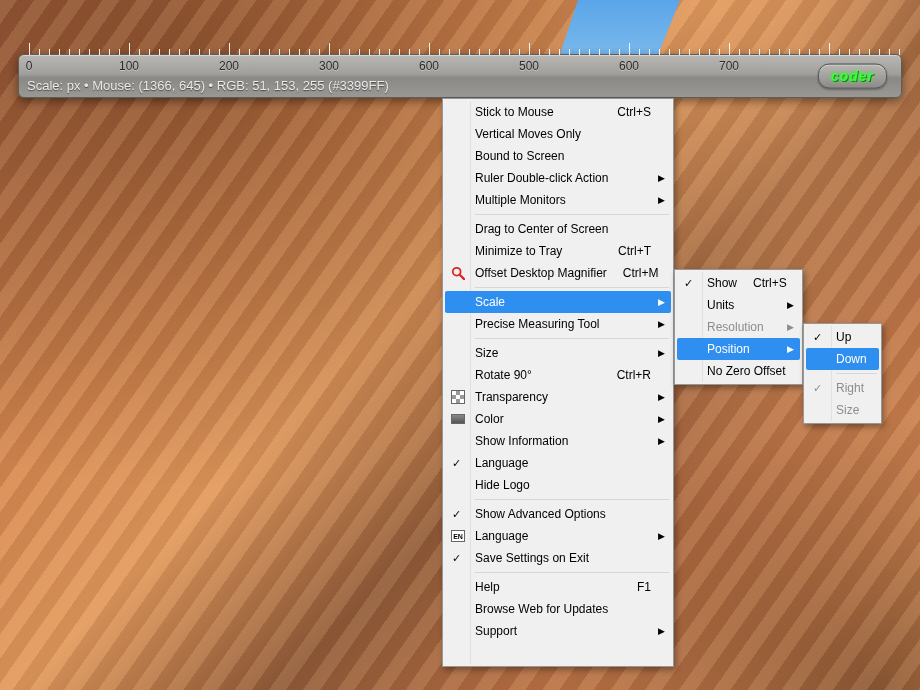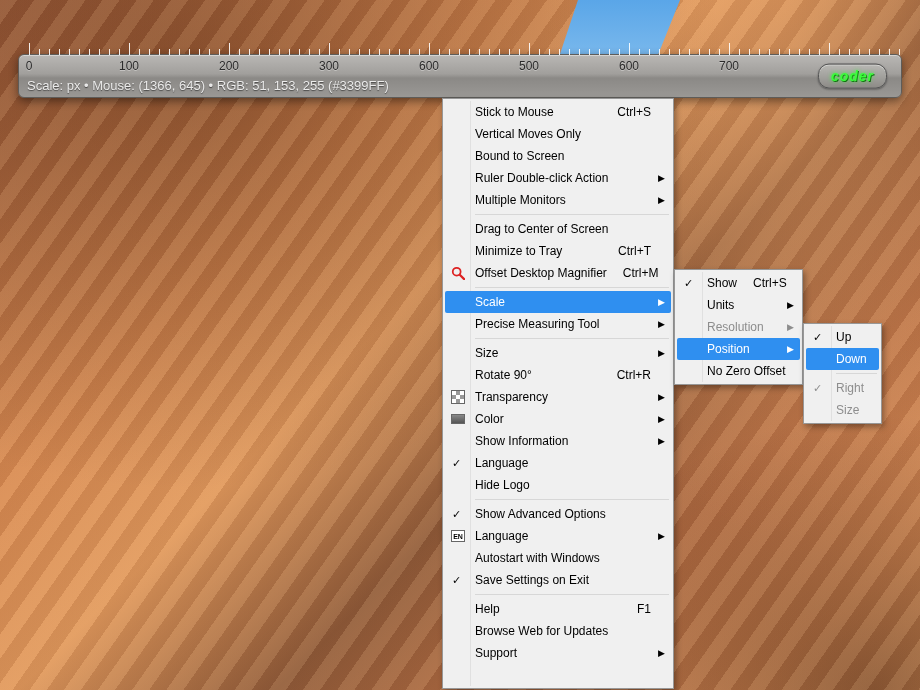--- a/index.html
+++ b/index.html
@@ -346,23 +346,20 @@
       <span class="label">Show Advanced Options</span>
     </div>
     <div class="menu-item">
       <span class="ico">
         <div class="ico-lang">EN</div>
       </span>
       <span class="label">Language</span>
       <span class="arrow">▶</span>
     </div>
     <div class="menu-item">
-      <span class="label">Autostart with Windows</span>
-    </div>
-    <div class="menu-item">
       <span class="check">✓</span>
       <span class="label">Save Settings on Exit</span>
     </div>
     <div class="menu-sep"></div>
     <div class="menu-item">
       <span class="label">Help</span>
       <span class="shortcut">F1</span>
     </div>
     <div class="menu-item">
       <span class="label">Browse Web for Updates</span>

